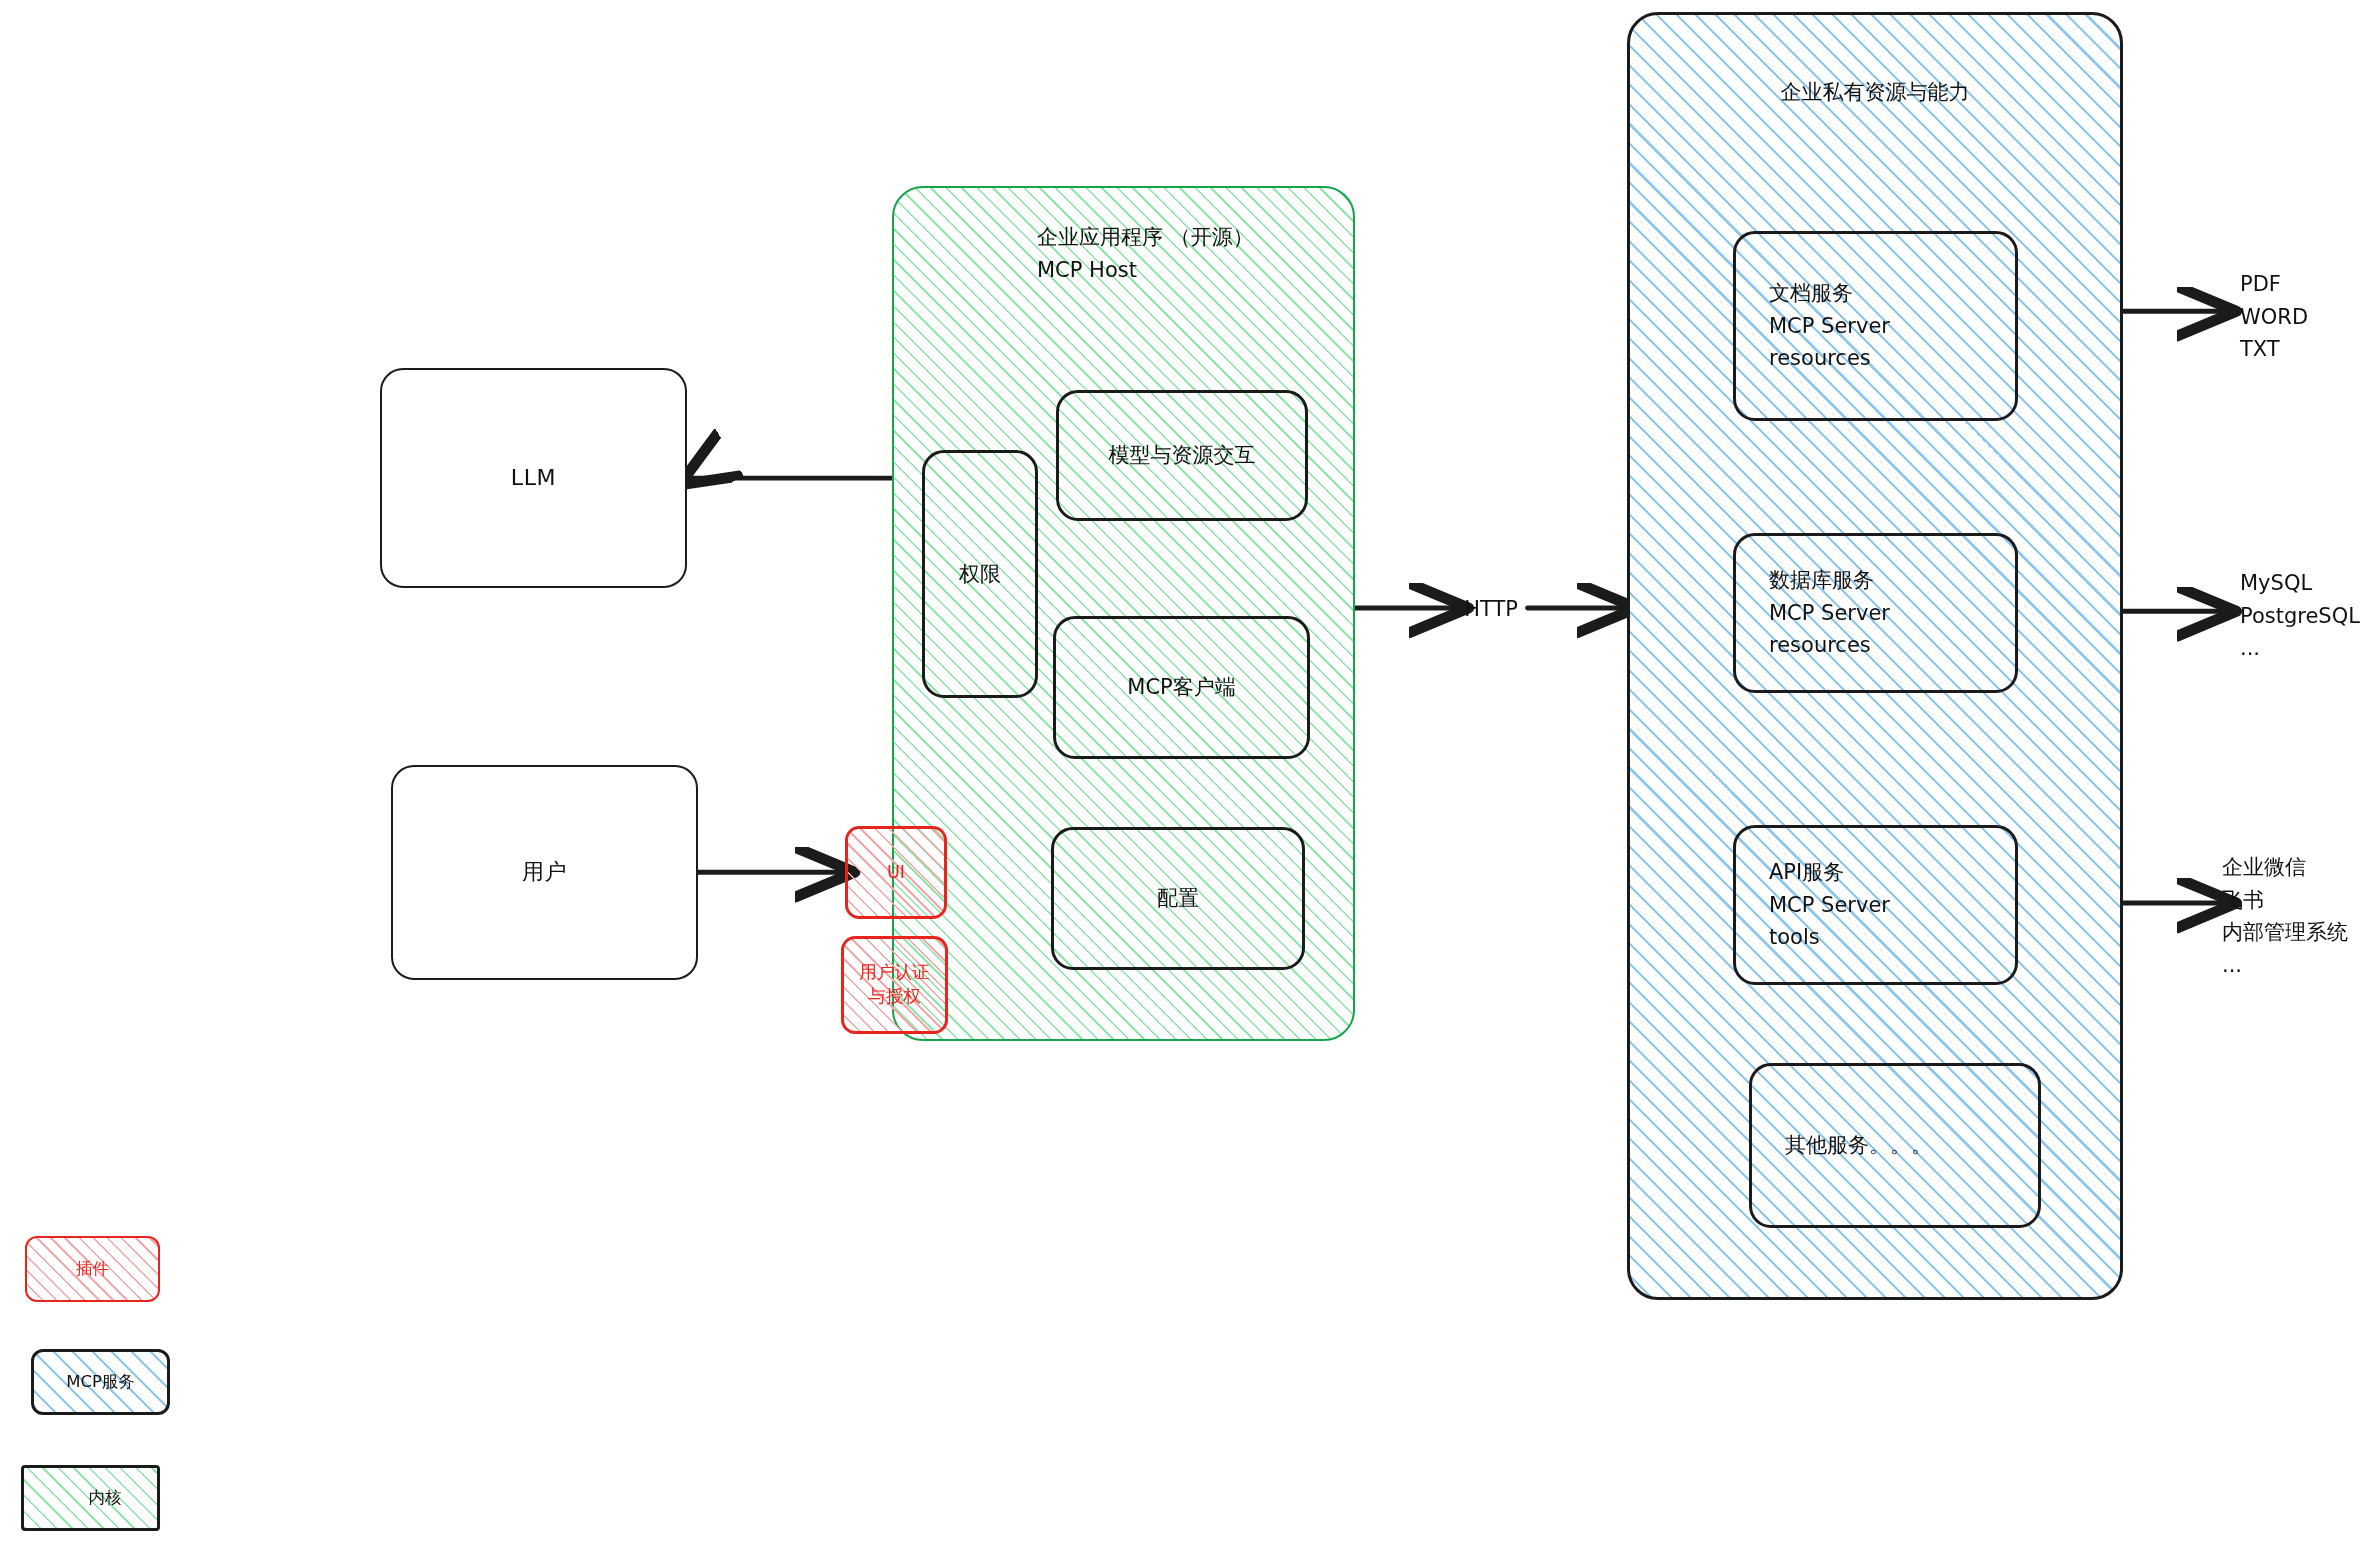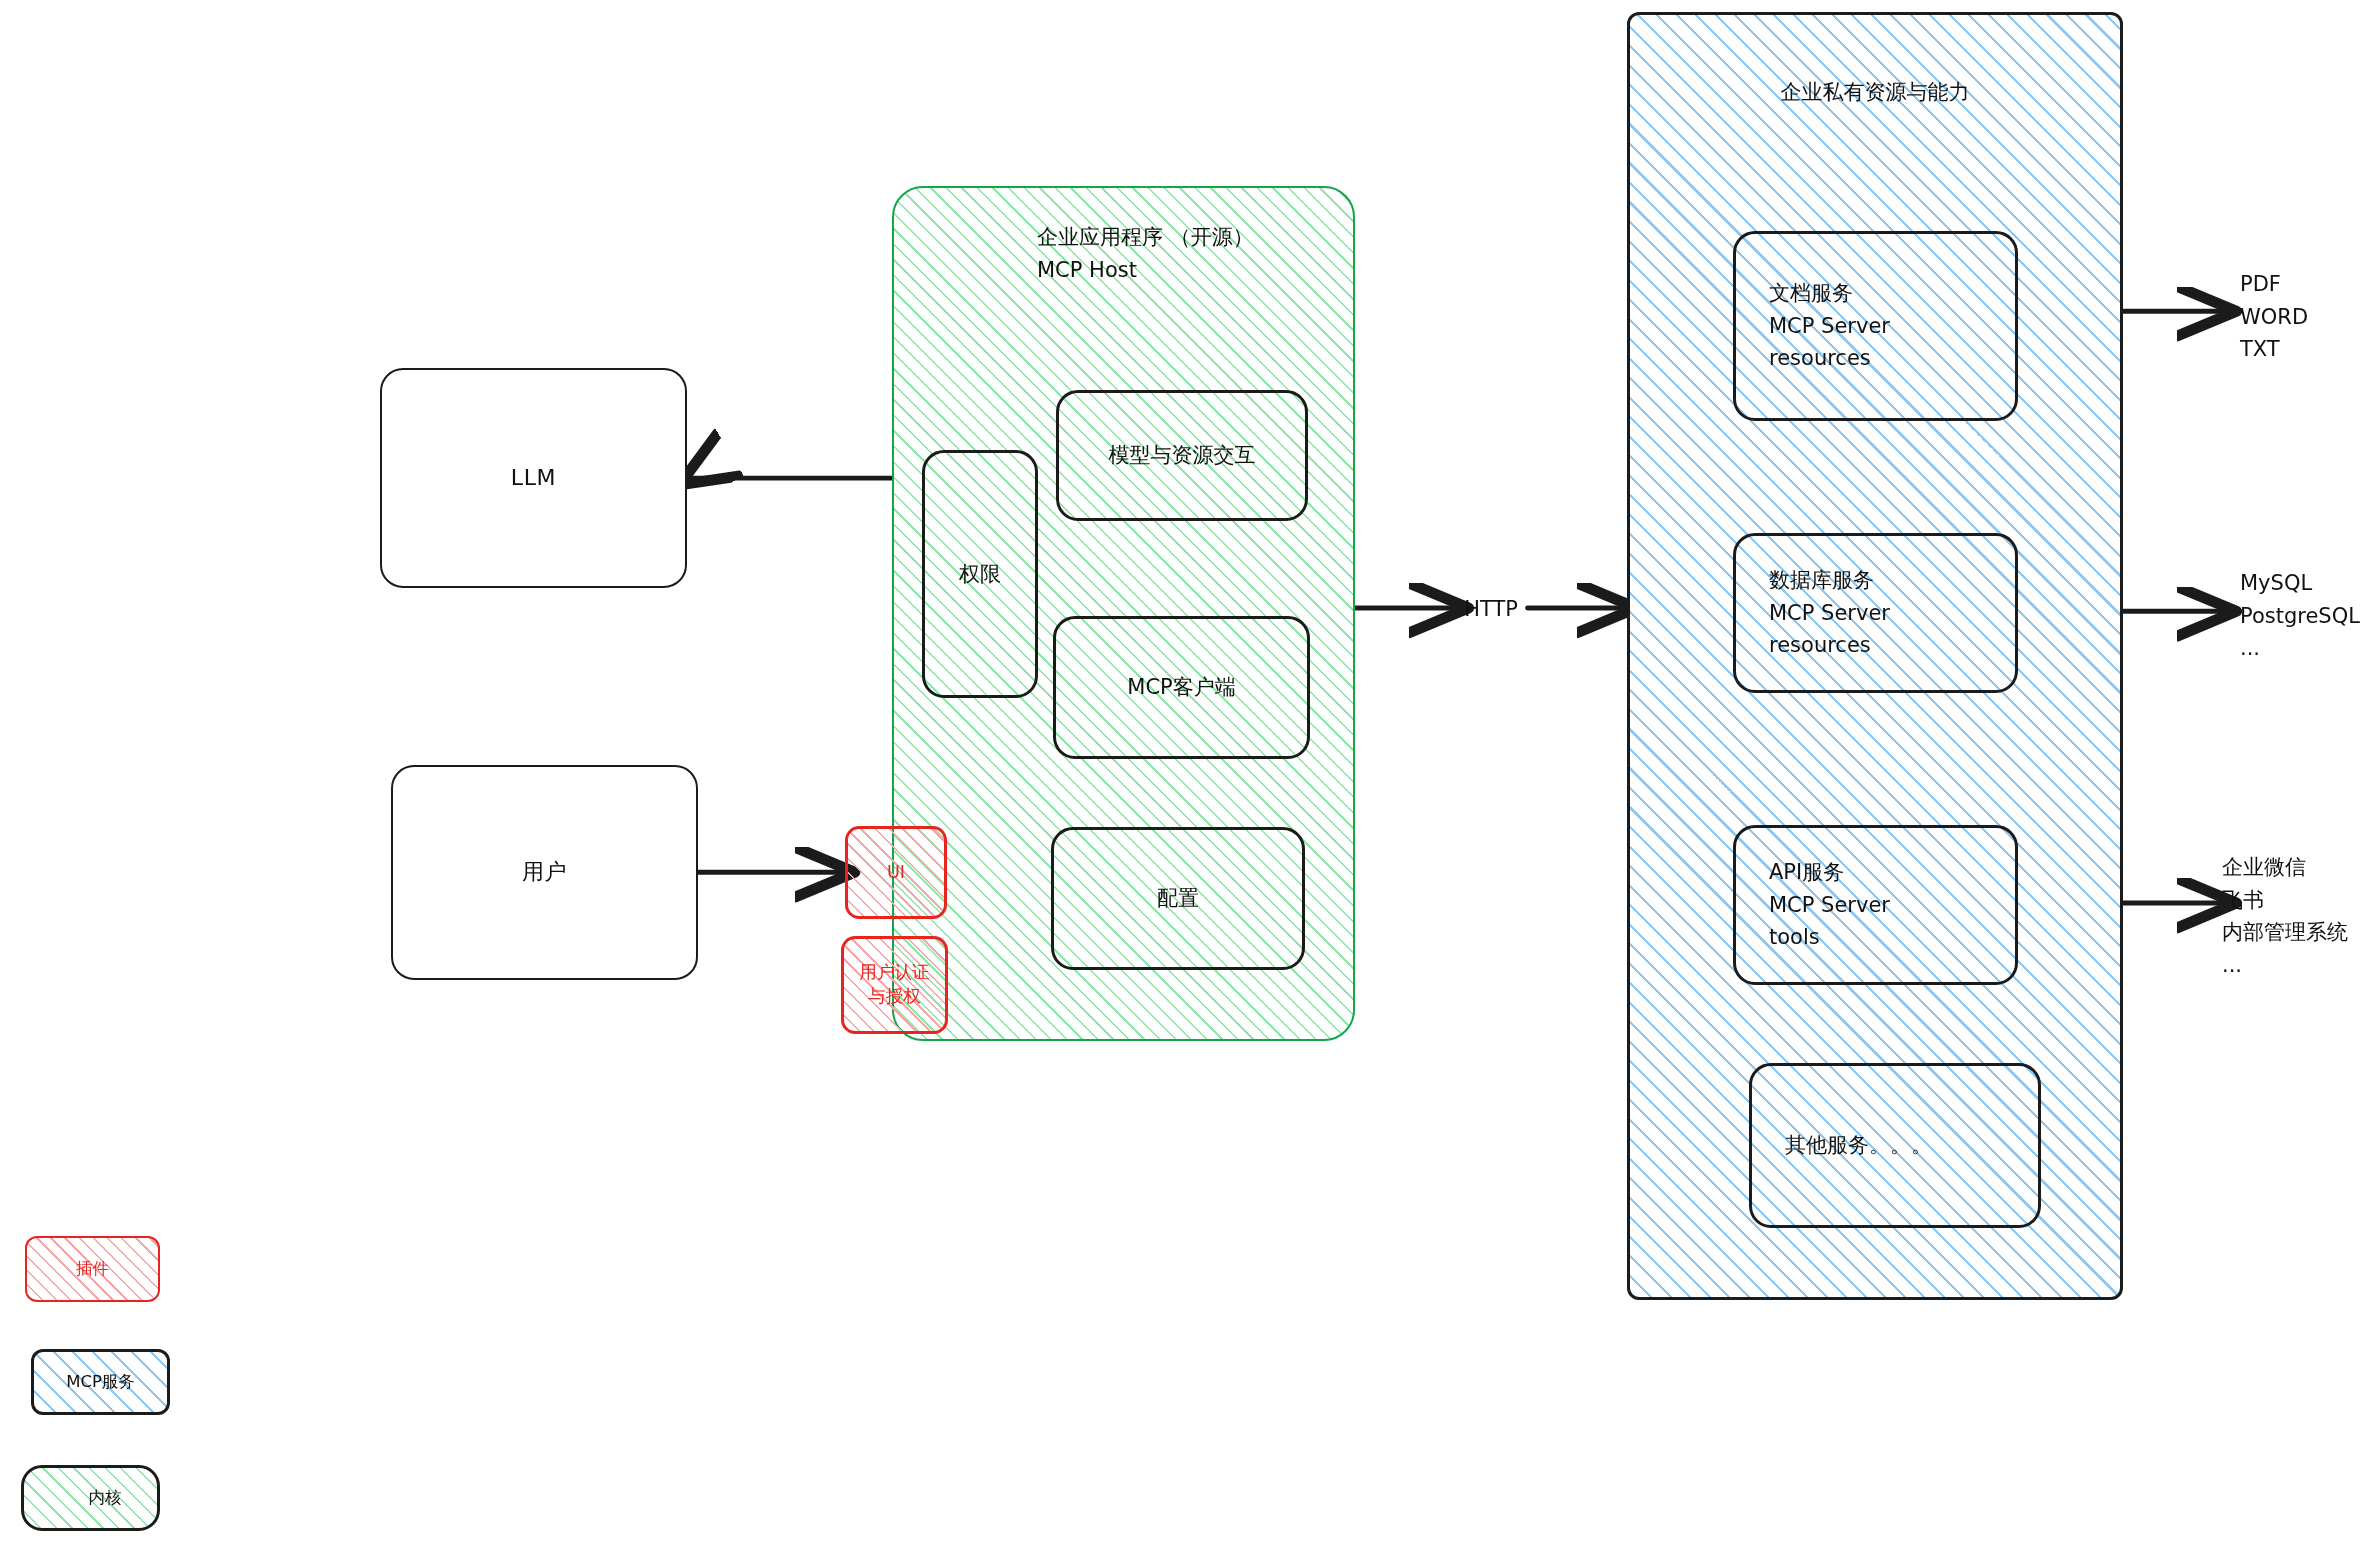--- a/index.html
+++ b/index.html
@@ -22,21 +22,21 @@
   
   .grp-green{
     border:2.8px solid #16a34a;border-radius:31px;
     background-color:#ffffff;
     background-image:repeating-linear-gradient(45deg,
        #8fe7a9 0px,#8fe7a9 1.7px,rgba(255,255,255,0) 1.7px,rgba(255,255,255,0) 11px);
     align-items:flex-start;justify-content:flex-start;
   }
   
   .grp-blue{
-    border:3.3px solid #1b1b1b;border-radius:12px;
+    border:3.3px solid #1b1b1b;border-radius:31px;
     background-color:#ffffff;
     background-image:repeating-linear-gradient(45deg,
        #8fc9f2 0px,#8fc9f2 2.2px,rgba(255,255,255,0) 2.2px,rgba(255,255,255,0) 13.8px);
     align-items:flex-start;justify-content:center;
   }
   .grp-title{font-size:21px;color:#111;line-height:1.6;}
 
   
   .inner{
     border:3.3px solid #1b1b1b;border-radius:22px;background:transparent;
@@ -68,21 +68,21 @@
     background-color:#fff;
   }
   .lg-plugin .txt{color:#e8241f;}
   .lg-mcp{
     border:3.3px solid #1b1b1b;border-radius:12px;background-color:#fff;
     background-image:repeating-linear-gradient(45deg,
        #8fc9f2 0px,#8fc9f2 2.2px,rgba(255,255,255,0) 2.2px,rgba(255,255,255,0) 13.8px);
   }
   .lg-mcp .txt{color:#111;}
   .lg-core{
-    border:3.3px solid #1b1b1b;border-radius:21px;background-color:#fff;
+    border:3.3px solid #1b1b1b;border-radius:4px;background-color:#fff;
     background-image:repeating-linear-gradient(45deg,
        #8fe7a9 0px,#8fe7a9 1.7px,rgba(255,255,255,0) 1.7px,rgba(255,255,255,0) 11px);
     padding-left:29px;
   }
   .lg-core .txt{color:#111;}
 
   svg.edges{position:absolute;left:0;top:0;width:2377px;height:1559px;pointer-events:none;}
   .edge{stroke:#1b1b1b;stroke-width:9;fill:none;stroke-linecap:round;}
   .edge-label{font-family:"DejaVu Sans","Liberation Sans",sans-serif;font-size:38px;fill:#111;}
 </style>

